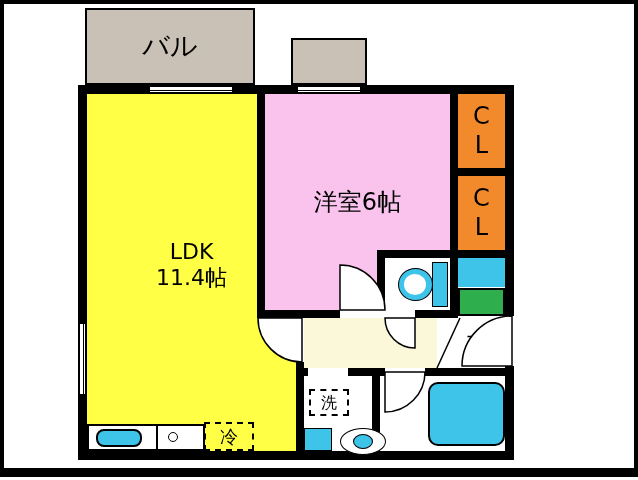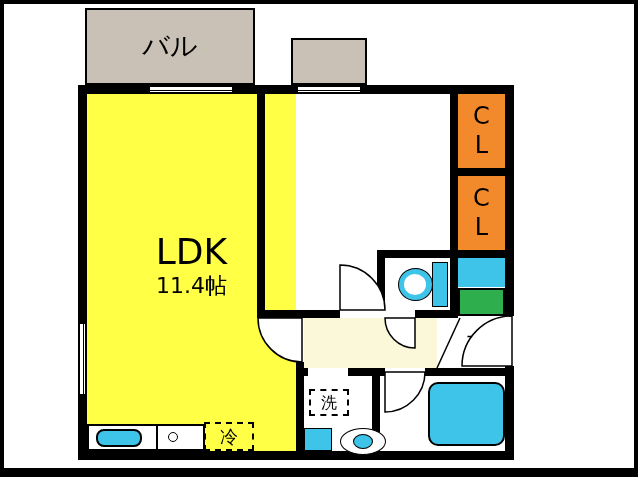--- a/index.html
+++ b/index.html
@@ -30,40 +30,43 @@
   <div class="frame" style="left:0;top:468px;width:638px;height:9px;"></div>
   <div class="frame" style="left:0;top:0;width:4px;height:477px;"></div>
   <div class="frame" style="left:634px;top:0;width:4px;height:477px;"></div>
 
   <div class="room flexc outline2" style="left: 85px; top: 8px; width: 170px; height: 77px; background: rgb(201, 193, 181);">
     <span class="label" style="position:static;font-size:27px;">バル</span>
   </div>
   <div class="room outline2" style="left: 291px; top: 38px; width: 76px; height: 47px; background: rgb(201, 193, 181);"></div>
 
   <div class="room" style="left: 87px; top: 94px; width: 209px; height: 357px; background: rgb(255, 255, 69);"></div>
+  <div class="room flexc" style="left: 265px; top: 94px; width: 185px; height: 216px; background: rgb(249, 195, 238);">
+    <span class="label" style="position:static;font-size:24px;">洋室6帖</span>
+  </div>
   <div class="room flexcol" style="left: 458px; top: 94px; width: 47px; height: 74px; background: rgb(242, 138, 43);">
     <span class="label" style="position:static;font-size:24px;">C</span>
     <span class="label" style="position:static;font-size:24px;">L</span>
   </div>
   <div class="room flexcol" style="left: 458px; top: 176px; width: 47px; height: 74px; background: rgb(242, 138, 43);">
     <span class="label" style="position:static;font-size:24px;">C</span>
     <span class="label" style="position:static;font-size:24px;">L</span>
   </div>
   <div class="room" style="left:385px;top:258px;width:65px;height:52px;background:#fff;"></div>
   <div class="room" style="left: 458px; top: 258px; width: 47px; height: 29px; background: rgb(62, 195, 233);"></div>
   <div class="room outline2" style="left: 458px; top: 288px; width: 47px; height: 28px; background: rgb(47, 174, 77);"></div>
   <div class="room" style="left: 304px; top: 318px; width: 133px; height: 50px; background: rgb(250, 248, 216);"></div>
   <div class="room" style="left:437px;top:318px;width:68px;height:50px;background:#fff;">
     <span class="label" style="left:30px;top:12px;font-size:22px;">玄</span>
   </div>
   <div class="room" style="left:304px;top:376px;width:68px;height:75px;background:#fff;"></div>
   <div class="room" style="left:380px;top:376px;width:125px;height:75px;background:#fff;"></div>
 
   <div class="label flexcol" style="left:87px;top:220px;width:209px;height:90px;">
-    <span style="font-size:36px;">LDK</span>
+    <span style="font-size:22px;">LDK</span>
     <span style="font-size:22px;">11.4帖</span>
   </div>
 
   <div class="wall" style="left:78px;top:85px;width:436px;height:9px;"></div>
   <div class="wall" style="left:78px;top:85px;width:9px;height:375px;"></div>
   <div class="wall" style="left:78px;top:451px;width:436px;height:9px;"></div>
   <div class="wall" style="left:505px;top:85px;width:9px;height:375px;"></div>
   <div class="wall" style="left:257px;top:94px;width:8px;height:224px;"></div>
   <div class="wall" style="left:257px;top:310px;width:83px;height:8px;"></div>
   <div class="wall" style="left:415px;top:310px;width:43px;height:8px;"></div>

